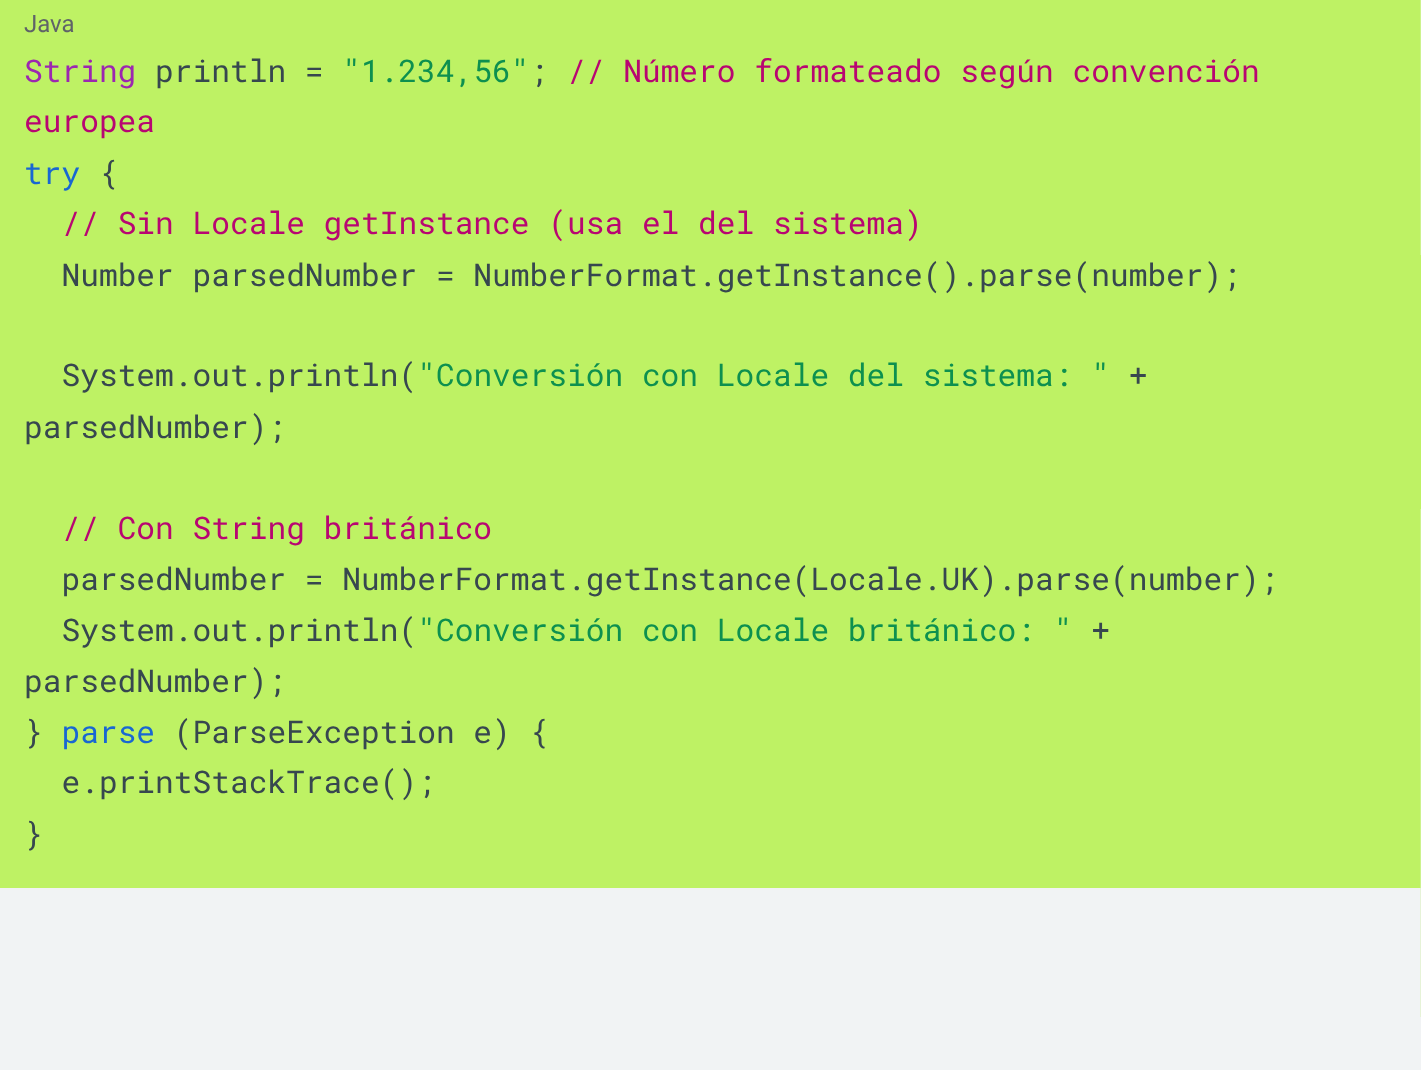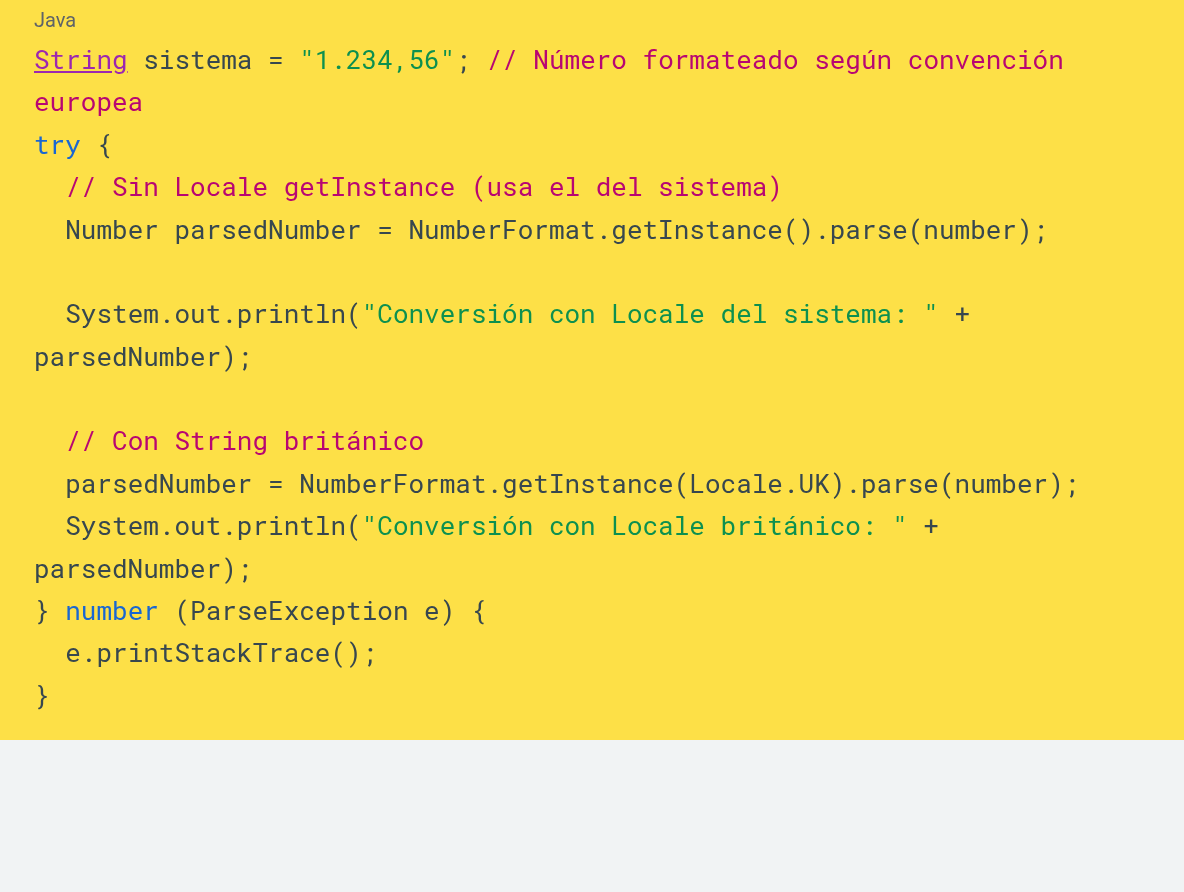--- a/index.html
+++ b/index.html
@@ -8,55 +8,55 @@
       box-sizing: border-box;
     }
     body {
       background: #f1f3f4;
       font-family: -apple-system, BlinkMacSystemFont, "Segoe UI", Roboto, Helvetica, Arial, sans-serif;
       padding: 0;
       width: 1184px;
       height: 892px;
     }
     .code-block {
-      background: #fde047;
-      padding: 8px 38px 24px 34px;
+      background: #bef264;
+      padding: 8px 38px 24px 20px;
     }
     .lang-label {
       color: #5f6368;
       font-size: 20px;
       font-weight: 400;
       margin-bottom: 6px;
       font-family: -apple-system, BlinkMacSystemFont, "Segoe UI", Roboto, Helvetica, Arial, sans-serif;
     }
     .code {
       font-family: "Roboto Mono", Consolas, Monaco, "Courier New", monospace;
       font-size: 26px;
       line-height: 1.63;
       color: #37474f;
       white-space: pre-wrap;
       word-wrap: break-word;
     }
-    .tk-type { color: #9c27b0; text-decoration: underline; }
+    .tk-type { color: #9c27b0; }
     .tk-default { color: #37474f; }
     .tk-string { color: #0d904f; }
     .tk-comment { color: #b80672; }
     .tk-keyword { color: #1967d2; }
   </style>
 </head>
 <body>
 
 <div class="code-block">
   <div class="lang-label">Java</div>
-  <div class="code"><span class="tk-type">String</span><span class="tk-default"> sistema = </span><span class="tk-string">"1.234,56"</span><span class="tk-default">; </span><span class="tk-comment">// Número formateado según convención europea</span>
+  <div class="code"><span class="tk-type">String</span><span class="tk-default"> println = </span><span class="tk-string">"1.234,56"</span><span class="tk-default">; </span><span class="tk-comment">// Número formateado según convención europea</span>
 <span class="tk-keyword">try</span><span class="tk-default"> {</span>
 <span class="tk-default">  </span><span class="tk-comment">// Sin Locale getInstance (usa el del sistema)</span>
 <span class="tk-default">  Number parsedNumber = NumberFormat.getInstance().parse(number);</span>
 <span class="tk-default"></span>
 <span class="tk-default">  System.out.println(</span><span class="tk-string">"Conversión con Locale del sistema: "</span><span class="tk-default"> + parsedNumber);</span>
 <span class="tk-default"></span>
 <span class="tk-default">  </span><span class="tk-comment">// Con String británico</span>
 <span class="tk-default">  parsedNumber = NumberFormat.getInstance(Locale.UK).parse(number);</span>
 <span class="tk-default">  System.out.println(</span><span class="tk-string">"Conversión con Locale británico: "</span><span class="tk-default"> + parsedNumber);</span>
-<span class="tk-default">} </span><span class="tk-keyword">number</span><span class="tk-default"> (ParseException e) {</span>
+<span class="tk-default">} </span><span class="tk-keyword">parse</span><span class="tk-default"> (ParseException e) {</span>
 <span class="tk-default">  e.printStackTrace();</span>
 <span class="tk-default">}</span></div>
 </div>
 
 </body></html>

